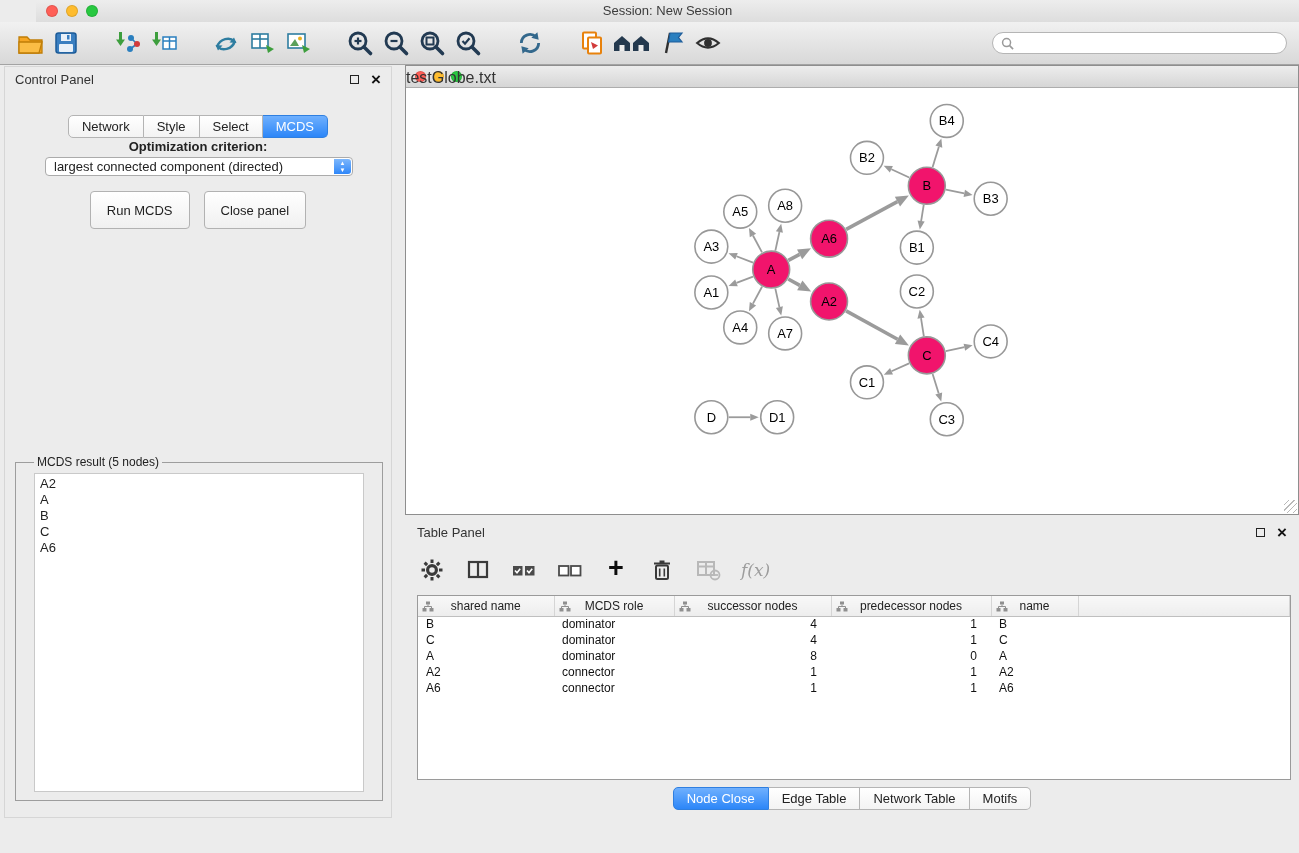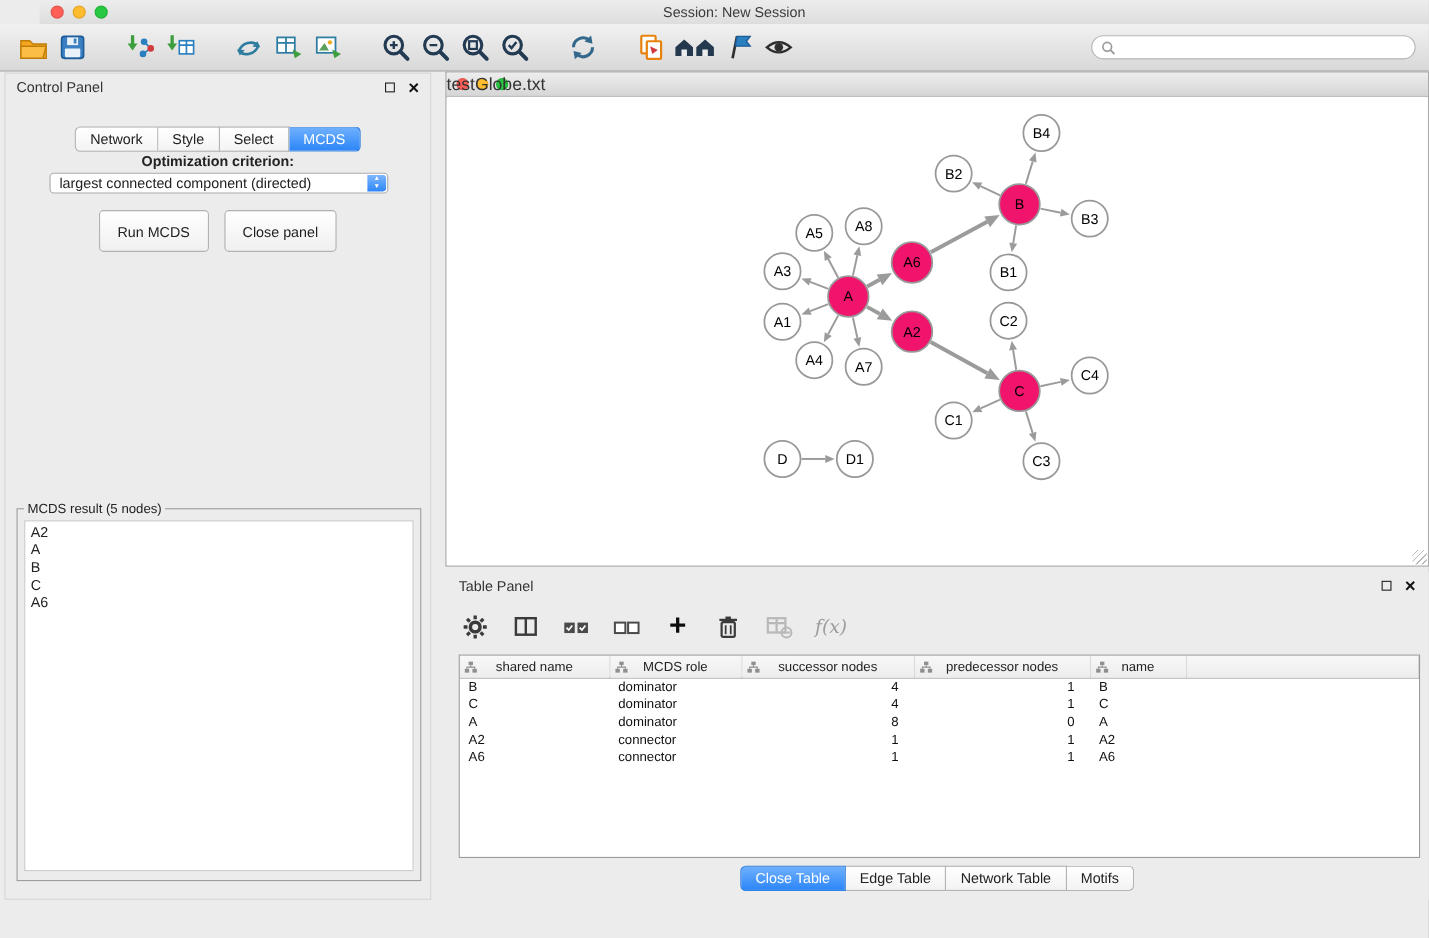--- a/index.html
+++ b/index.html
@@ -29,21 +29,21 @@
   .cp-tabs{position:absolute;top:28px;left:0;right:0;display:flex;justify-content:center;}
   .seg-tab{padding:3px 13px;font-size:13px;background:linear-gradient(#ffffff,#f3f3f3);border:1px solid #b4b4b4;border-left:none;color:#222;cursor:default;margin-top:20px;}
   .seg-tab:first-child{border-left:1px solid #b4b4b4;border-radius:5px 0 0 5px;}
   .seg-tab:last-child{border-radius:0 5px 5px 0;}
   .seg-tab.selected{background:linear-gradient(#6fb0fe,#2c86f8);color:#fff;border-color:#2f7fe0;}
   .opt-label{position:absolute;top:72px;left:0;right:0;text-align:center;font-size:13px;font-weight:bold;color:#222;}
   .dropdown{position:absolute;top:90px;left:40px;width:308px;height:19px;background:#fff;border:1px solid #ababab;border-radius:4px;display:flex;align-items:center;padding-left:8px;font-size:13px;}
   .stepper{position:absolute;right:1px;top:1px;bottom:1px;width:17px;background:linear-gradient(#7db7fc,#2f87f9);border-radius:0 3px 3px 0;color:#fff;display:flex;flex-direction:column;align-items:center;justify-content:center;line-height:1;font-size:6px;gap:1px;}
   .btn-row{position:absolute;top:124px;left:0;right:0;display:flex;justify-content:center;gap:14px;}
   .mac-btn{height:38px;padding:0 16px;font-size:13px;background:linear-gradient(#ffffff,#f0f0f0);border:1px solid #b2b2b2;border-radius:4px;color:#222;font-family:"Liberation Sans",sans-serif;}
-  .result-group{position:absolute;left:10px;right:8px;top:388px;bottom:16px;border:1px solid #9d9d9d;margin:0;padding:4px 6px 8px;}
+  .result-group{position:absolute;left:10px;right:8px;top:388px;bottom:16px;border:1px solid #9d9d9d;margin:0;padding:4px 18px 8px;}
   .result-group legend{font-size:12px;padding:0 3px;color:#222;}
   .result-list{width:100%;height:100%;background:#fff;border:1px solid #c9c9c9;overflow:auto;padding:2px 5px;font-size:13px;line-height:16px;}
 
   
   .net-window{position:absolute;left:405px;top:65px;right:0;height:450px;border:1px solid #8e8e8e;background:#fff;}
   .net-titlebar{position:relative;height:22px;background:linear-gradient(#ededed,#d6d6d6);border-bottom:1px solid #adadad;}
   .net-traffic{position:absolute;left:9px;top:5px;display:flex;gap:7px;}
   .net-traffic .tl{width:11px;height:11px;}
   .net-title{position:absolute;left:0;right:0;top:3px;text-align:left;font-size:16px;color:#333;}
   .net-canvas{position:absolute;top:23px;left:0;right:0;bottom:0;background:#fff;}
@@ -546,21 +546,21 @@
               <td class="c1">connector</td>
               <td class="c2 num">1</td>
               <td class="c3 num">1</td>
               <td class="c4">A6</td>
               <td></td>
             </tr>
           </tbody>
       </table>
     </div>
     <div class="tp-tabs" id="tp-tabs">
-        <div class="seg-tab selected">Close Table</div>
+        <div class="seg-tab selected">Node Close</div>
         <div class="seg-tab">Edge Table</div>
         <div class="seg-tab">Network Table</div>
         <div class="seg-tab">Motifs</div>
       </div>
   </div>
 
 
 </div>
 
 </body></html>

